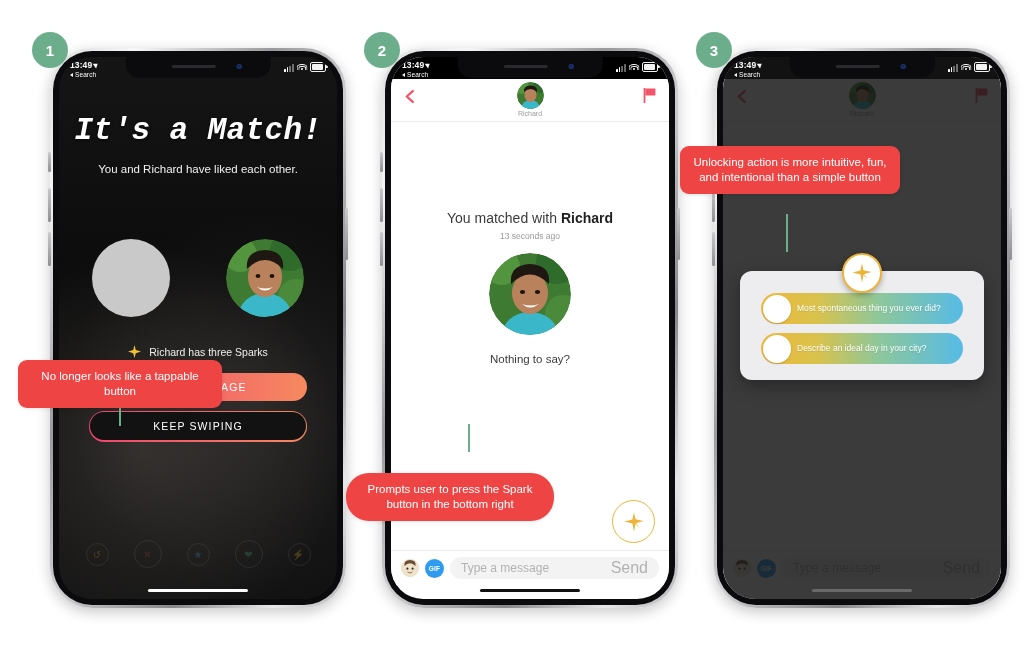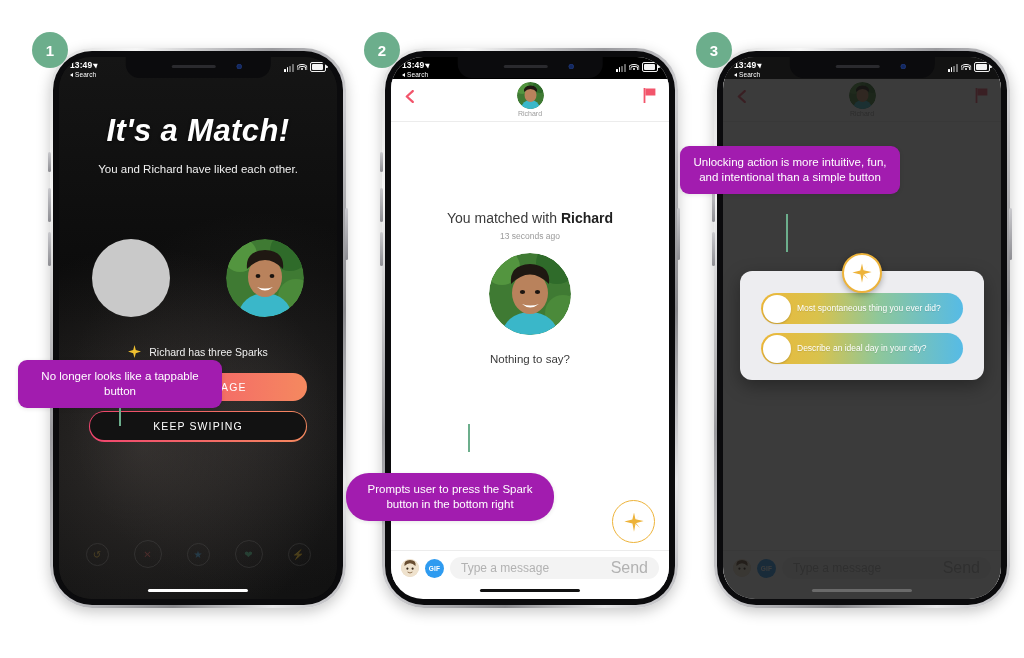--- a/index.html
+++ b/index.html
@@ -72,21 +72,21 @@
   .s1{position:absolute;inset:0;background:#101010;color:#fff;}
   .s1 .bgphoto{
     position:absolute;inset:0;
     background:
       radial-gradient(circle at 30% 72%, rgba(120,110,104,.30), transparent 46%),
       radial-gradient(circle at 72% 64%, rgba(96,90,88,.26), transparent 48%),
       linear-gradient(180deg,#151515 0%,#0c0c0c 40%,#121212 100%);
   }
   .s1 .match-title{
     position:absolute;top:56px;left:0;right:0;text-align:center;
-    font-family:Liberation Sans, sans-serif;font-style:italic;font-weight:bold;
+    font-family:Liberation Mono, monospace;font-style:italic;font-weight:bold;
     font-size:31px;letter-spacing:.4px;text-shadow:0 1px 3px rgba(0,0,0,.6);
   }
   .s1 .match-sub{
     position:absolute;top:104px;left:26px;right:26px;text-align:center;
     font-size:11.5px;line-height:16px;color:#f0f0f0;
   }
   .s1 .avatars{position:absolute;top:182px;left:0;right:0;height:80px;}
   .s1 .av{position:absolute;width:78px;height:78px;border-radius:50%;overflow:hidden;}
   .s1 .av.left{left:33px;background:#c9c9c9;}
   .s1 .av.right{right:33px;}
@@ -190,21 +190,21 @@
     top:196px;display:flex;align-items:center;justify-content:center;
     box-shadow:0 2px 6px rgba(0,0,0,.3);
   }
 
   
   .badge{
     position:absolute;width:36px;height:36px;border-radius:50%;background:#6cae8c;
     color:#fff;font-size:15px;font-weight:bold;display:flex;align-items:center;justify-content:center;z-index:60;
   }
   .callout{
-    position:absolute;background:#a21caf;color:#fff;border-radius:9px;
+    position:absolute;background:#ef4444;color:#fff;border-radius:9px;
     padding:9px 12px;font-size:11.5px;line-height:15px;text-align:center;z-index:60;
     box-shadow:0 1px 4px rgba(0,0,0,.10);
   }
   .leader{position:absolute;background:#6cae8c;width:1.6px;z-index:59;}
 </style>
 </head>
 <body>
 
 <div class="stage">
 

